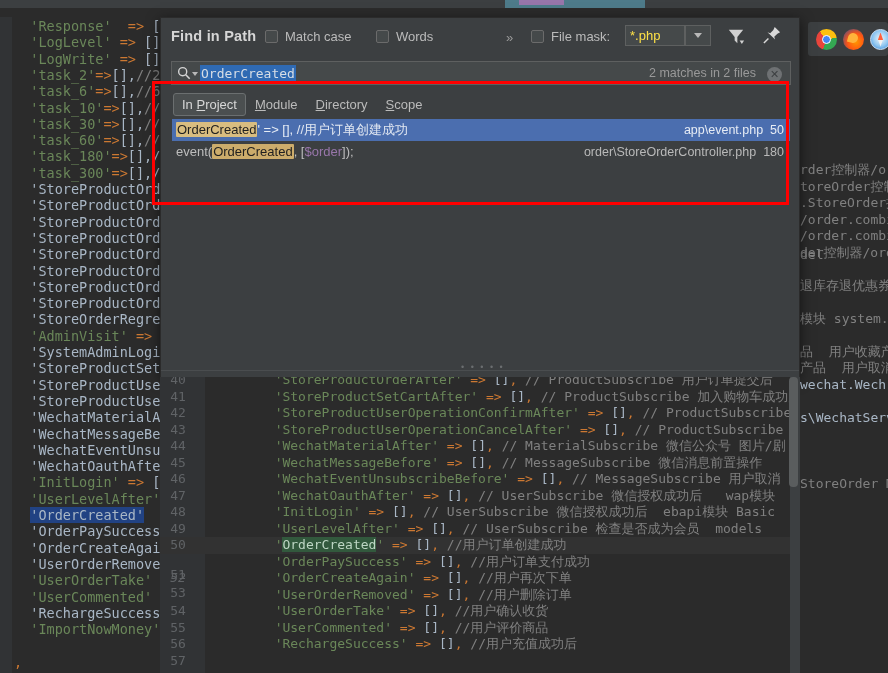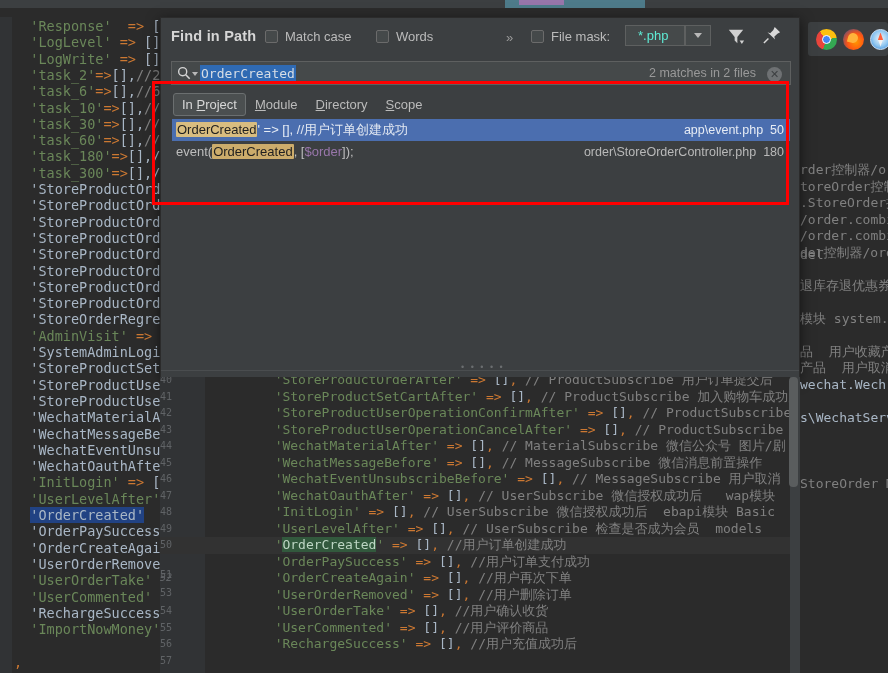--- a/index.html
+++ b/index.html
@@ -74,22 +74,22 @@
      font-size:13px;color:#bbbbbb;font-family:"Liberation Sans", sans-serif;}
   .chkbox{width:13px;height:13px;border:1px solid #6b6b6b;background:#45494a;border-radius:2px;box-sizing:border-box;}
   #chk-matchcase{left:104px;}
   #chk-words{left:215px;}
   #chk-filemask{left:370px;}
   .u{text-decoration:underline;}
   #dlg-chevrons{position:absolute;left:345px;top:12px;color:#9a9a9a;font-size:13px;
      font-family:"Liberation Sans", sans-serif;}
   #mask-input{
     position:absolute;left:464px;top:7px;width:60px;height:21px;background:#45494a;
-    border:1px solid #5e6060;box-sizing:border-box;color:#5eead4;font-size:13px;
-    font-family:"Liberation Sans", sans-serif;padding:2px 12px;
+    border:1px solid #5e6060;box-sizing:border-box;color:#fde047;font-size:13px;
+    font-family:"Liberation Sans", sans-serif;padding:2px 4px;
   }
   #mask-dropdown{
     position:absolute;left:524px;top:7px;width:26px;height:21px;background:#45494a;
     border:1px solid #5e6060;box-sizing:border-box;display:flex;align-items:center;justify-content:center;
   }
   #mask-dropdown .caret{width:0;height:0;border-left:4px solid transparent;border-right:4px solid transparent;border-top:5px solid #b8b8b8;}
   #filter-icon{position:absolute;left:566px;top:9px;width:18px;height:18px;}
   #pin-icon{position:absolute;left:602px;top:8px;width:18px;height:18px;}
 
   
@@ -147,22 +147,22 @@
   #preview-path{position:absolute;left:10px;top:3px;font-size:13px;
     font-family:"Liberation Sans", sans-serif;color:#b0b0b0;}
   #preview-path b{color:#d6d6d6;}
 
   
   #preview{
     position:absolute;left:160px;top:377px;width:640px;height:296px;
     background:#2b2b2b;overflow:hidden;
   }
   #pv-gutter{position:absolute;left:0;top:0;width:45px;height:296px;background:#313335;}
-  .pv-num{position:absolute;left:0;width:36px;text-align:left;color:#606366;
-    font-family:"DejaVu Sans Mono", monospace;font-size:10px;line-height:16.5px;}
+  .pv-num{position:absolute;left:0;width:36px;text-align:center;color:#606366;
+    font-family:"DejaVu Sans Mono", monospace;font-size:13px;line-height:16.5px;}
   .pv-line{position:absolute;left:52px;white-space:pre;
     font-family:"DejaVu Sans Mono", monospace;font-size:13px;line-height:16.5px;color:#a9b7c6;}
   .pv-row-hl{position:absolute;left:0;width:640px;height:16.5px;background:#323232;}
   .found{background:#32593d;color:#bdd6c4;}
   #pv-scroll{position:absolute;right:2px;top:0px;width:9px;height:110px;background:#5a5d5e;border-radius:4px;}
   #pv-right-edge{position:absolute;left:630px;top:0;width:10px;height:296px;background:#3c3f41;}
 
   
   #annot{
     position:absolute;left:152px;top:81px;width:637px;height:124px;

